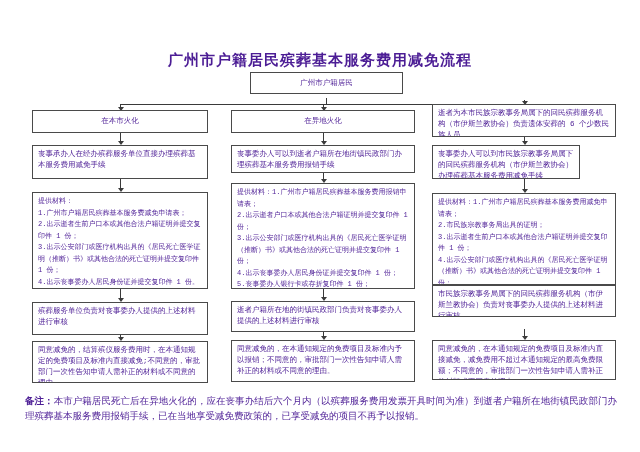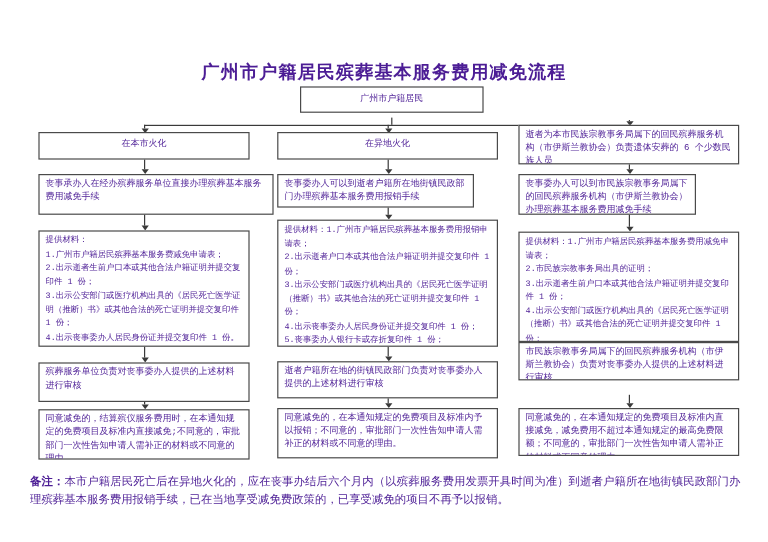--- a/index.html
+++ b/index.html
@@ -73,41 +73,41 @@
   <div class="line" style="left:326px;top:98px;width:1px;height:6px;"></div>
   <div class="line" style="left:120px;top:104px;width:405px;height:1px;"></div>
   <div class="arrow" style="left:120px;top:104px;height:3px;"></div>
   <div class="arrow" style="left:323px;top:104px;height:3px;"></div>
   <div class="arrow" style="left:524px;top:100px;height:1px;"></div>
 
   <div>
     <div class="box center" style="left:32px;top:110px;width:176px;height:23px;">在本市火化</div>
     <div class="arrow" style="left:120px;top:133px;height:8px;"></div>
 
-    <div class="box" style="left:32px;top:145px;width:196px;height:34px;">丧事承办人在经办殡葬服务单位直接办理殡葬基本服务费用减免手续</div>
+    <div class="box" style="left:32px;top:145px;width:176px;height:34px;">丧事承办人在经办殡葬服务单位直接办理殡葬基本服务费用减免手续</div>
     <div class="arrow" style="left:120px;top:179px;height:9px;"></div>
 
     <div class="box materials" style="left:32px;top:192px;width:176px;height:97px;">提供材料：
 1.广州市户籍居民殡葬基本服务费减免申请表；
 2.出示逝者生前户口本或其他合法户籍证明并提交复印件 1 份；
 3.出示公安部门或医疗机构出具的《居民死亡医学证明（推断）书》或其他合法的死亡证明并提交复印件 1 份；
 4.出示丧事委办人居民身份证并提交复印件 1 份。</div>
     <div class="arrow" style="left:120px;top:289px;height:9px;"></div>
 
     <div class="box" style="left:32px;top:302px;width:176px;height:33px;">殡葬服务单位负责对丧事委办人提供的上述材料进行审核</div>
     <div class="arrow" style="left:120px;top:335px;height:2px;"></div>
 
     <div class="box" style="left:32px;top:341px;width:176px;height:42px;">同意减免的，结算殡仪服务费用时，在本通知规定的免费项目及标准内直接减免;不同意的，审批部门一次性告知申请人需补正的材料或不同意的理由。</div>
   </div>
 
   <div>
     <div class="box center" style="left:231px;top:110px;width:184px;height:23px;">在异地火化</div>
     <div class="arrow" style="left:323px;top:133px;height:8px;"></div>
 
-    <div class="box" style="left:231px;top:145px;width:164px;height:28px;">丧事委办人可以到逝者户籍所在地街镇民政部门办理殡葬基本服务费用报销手续</div>
+    <div class="box" style="left:231px;top:145px;width:184px;height:28px;">丧事委办人可以到逝者户籍所在地街镇民政部门办理殡葬基本服务费用报销手续</div>
     <div class="arrow" style="left:323px;top:173px;height:6px;"></div>
 
     <div class="box materials" style="left:231px;top:183px;width:184px;height:106px;">提供材料：1.广州市户籍居民殡葬基本服务费用报销申请表；
 2.出示逝者户口本或其他合法户籍证明并提交复印件 1 份；
 3.出示公安部门或医疗机构出具的《居民死亡医学证明（推断）书》或其他合法的死亡证明并提交复印件 1 份；
 4.出示丧事委办人居民身份证并提交复印件 1 份；
 5.丧事委办人银行卡或存折复印件 1 份；
 6.逝者异地火化证明；
 7.出示殡葬基本服务费用发票并提交复印件 1 份。</div>
     <div class="arrow" style="left:323px;top:289px;height:8px;"></div>

